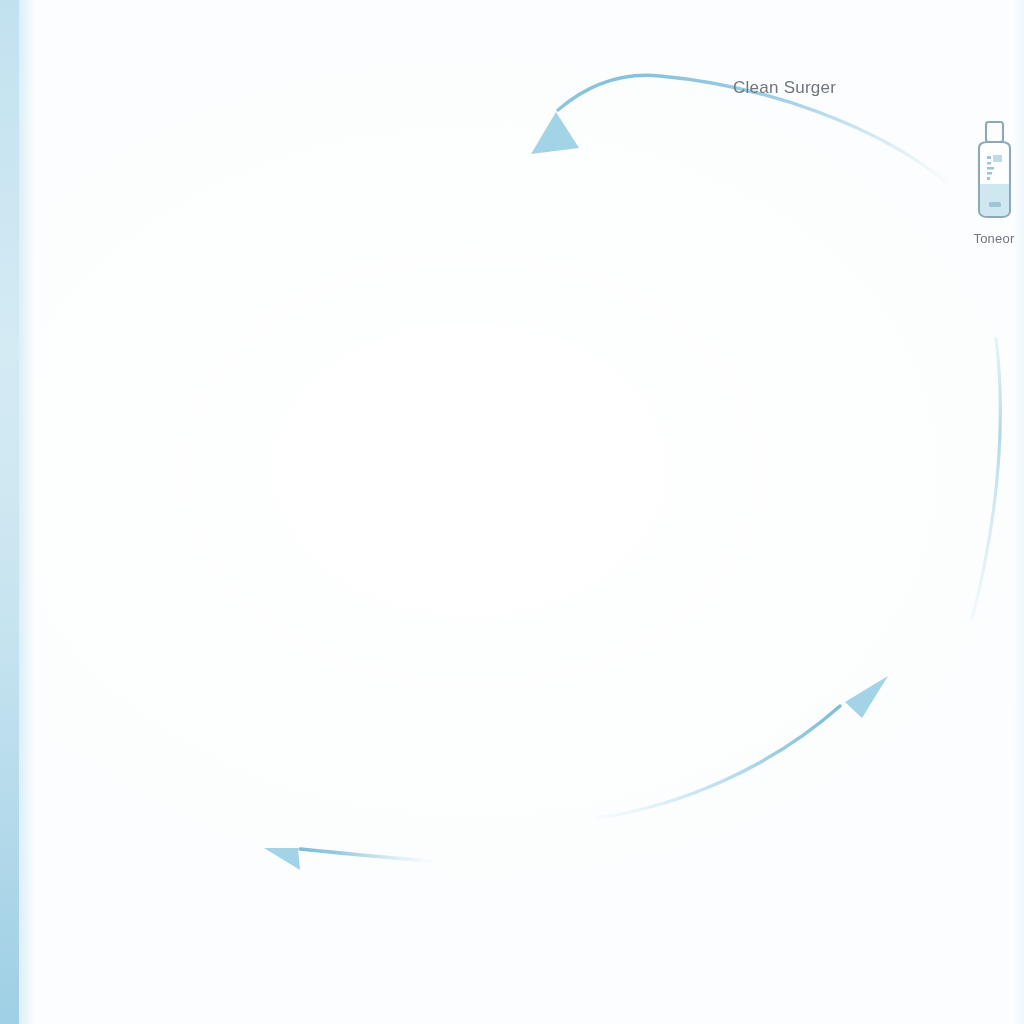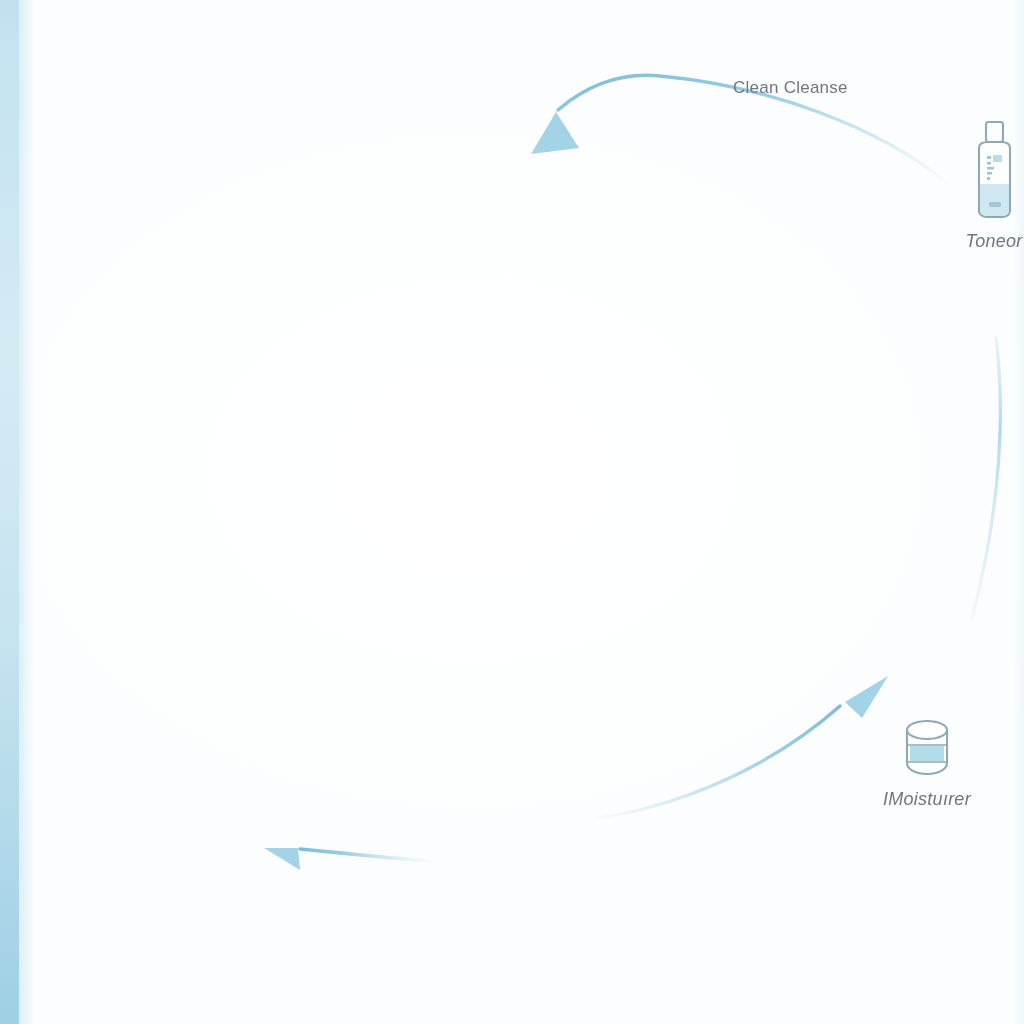--- a/index.html
+++ b/index.html
@@ -72,27 +72,26 @@
     display: flex;
     flex-direction: column;
     align-items: center;
   }
   .node .icon-wrap {
     display: block;
     line-height: 0;
   }
   .node .node-label {
     margin-top: 9px;
-    font-size: 18px;
+    font-size: 13px;
     font-weight: 400;
     color: #6f767e;
     letter-spacing: 0.25px;
     white-space: nowrap;
     text-align: center;
-    font-style: italic;
   }
 
   
   #node-cleanse      { left: 106px;  top: 760px; width: 138px; }
   #node-apply-serum  { left: 446px;  top: 742px; width: 138px; }
   #node-moisturizer  { left: 858px;  top: 714px; width: 138px; }
   #node-toner        { left: 925px;  top: 118px; width: 138px; }
 
   
   #caption-clean-surger {
@@ -156,21 +155,21 @@
       <path d="M 598,818 C 680,806 770,768 840,706" fill="none" stroke="url(#gradBottomRightArrow)" stroke-width="3.4" stroke-linecap="round"></path>
       <path d="M 845,702 L 888,676 L 862,718 Z" fill="#a3d3e6" stroke="none"></path>
     </g>
 
     <g>
       <path d="M 432,861 C 390,858 340,853 300,849" fill="none" stroke="url(#gradBottomLeftArrow)" stroke-width="3.4" stroke-linecap="round"></path>
       <path d="M 298,848 L 264,848 L 300,870 Z" fill="#a3d3e6" stroke="none"></path>
     </g>
   </svg>
 
-  <div id="caption-clean-surger">Clean Cleanse</div>
+  <div id="caption-clean-surger">Clean Surger</div>
 
   <div class="node" id="node-toner">
     <span class="icon-wrap">
       <svg width="60" height="104" viewBox="0 0 60 104">
 
         <rect x="22" y="4" width="17" height="20" rx="2.5" fill="none" stroke="#8fa8b5" stroke-width="2.1"></rect>
 
         <path d="M 15,30 C 15,25 20,24 24,24 L 37,24 C 41,24 46,25 46,30
                  L 46,92 C 46,97 42,99 38,99 L 23,99 C 19,99 15,97 15,92 Z" fill="#ffffff" stroke="#8fa8b5" stroke-width="2.1"></path>
 
@@ -182,32 +181,16 @@
         <rect x="23" y="44" width="4" height="2.5" fill="#9dc3d4"></rect>
         <rect x="23" y="49" width="7" height="2.5" fill="#9dc3d4"></rect>
         <rect x="23" y="54" width="5" height="2.5" fill="#9dc3d4"></rect>
         <rect x="23" y="59" width="3" height="3" fill="#9dc3d4"></rect>
         <rect x="25" y="84" width="12" height="5" rx="1.5" fill="#8fb9cd" opacity="0.75"></rect>
       </svg>
     </span>
     <span class="node-label">Toneor</span>
   </div>
 
-  <div class="node" id="node-moisturizer">
-    <span class="icon-wrap">
-      <svg width="66" height="66" viewBox="0 0 66 66">
-
-        <path d="M 13,16 L 13,49 C 13,55.5 22,60 33,60 C 44,60 53,55.5 53,49 L 53,16 Z" fill="#ffffff" stroke="#8fa8b5" stroke-width="2.1"></path>
-
-        <rect x="16" y="32" width="34" height="15" fill="#a9d8e6" opacity="0.9"></rect>
-
-        <line x1="14" y1="31" x2="52" y2="31" stroke="#8fa8b5" stroke-width="1.6"></line>
-        <line x1="14" y1="48" x2="52" y2="48" stroke="#8fa8b5" stroke-width="1.6"></line>
-
-        <ellipse cx="33" cy="16" rx="20" ry="9" fill="#ffffff" stroke="#8fa8b5" stroke-width="2.1"></ellipse>
-      </svg>
-    </span>
-    <span class="node-label">IMoistuırer</span>
-  </div>
 
 
 
 </div>
 
 </body></html>

